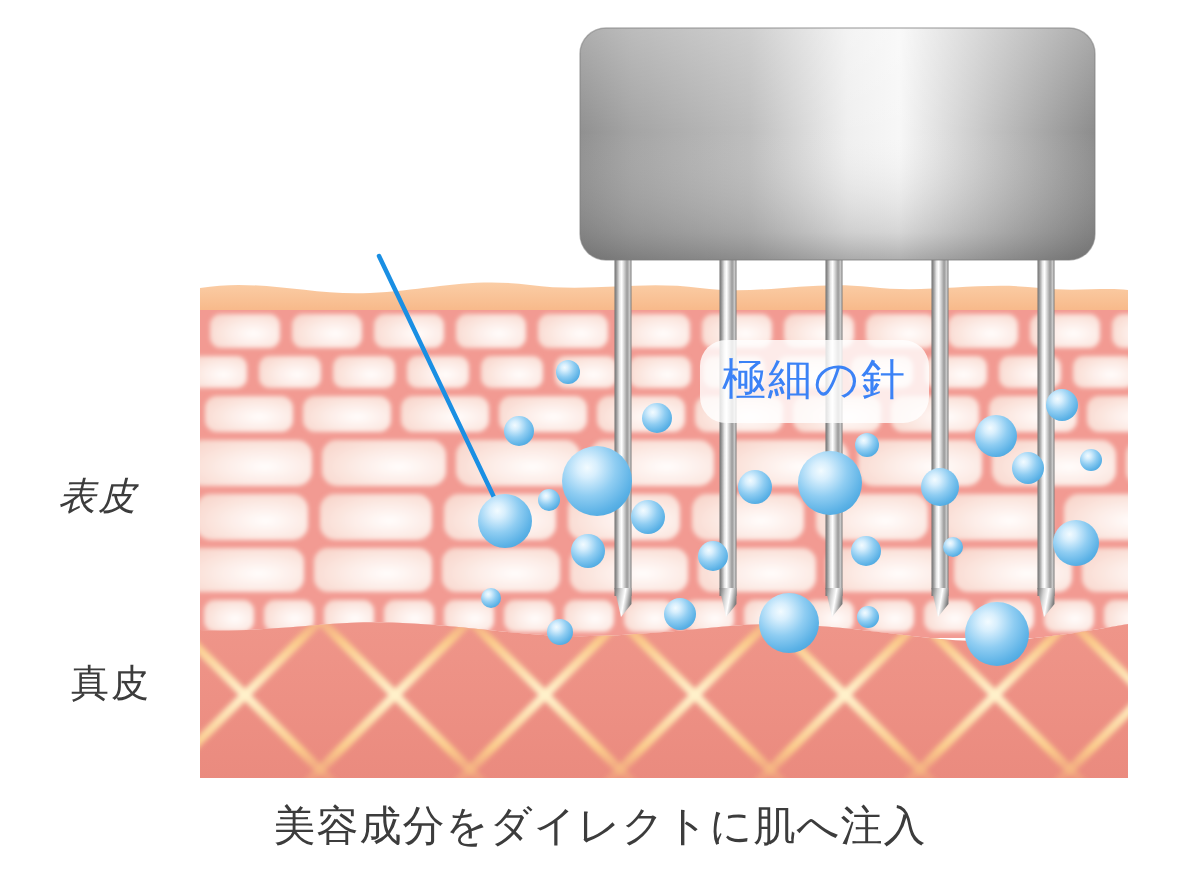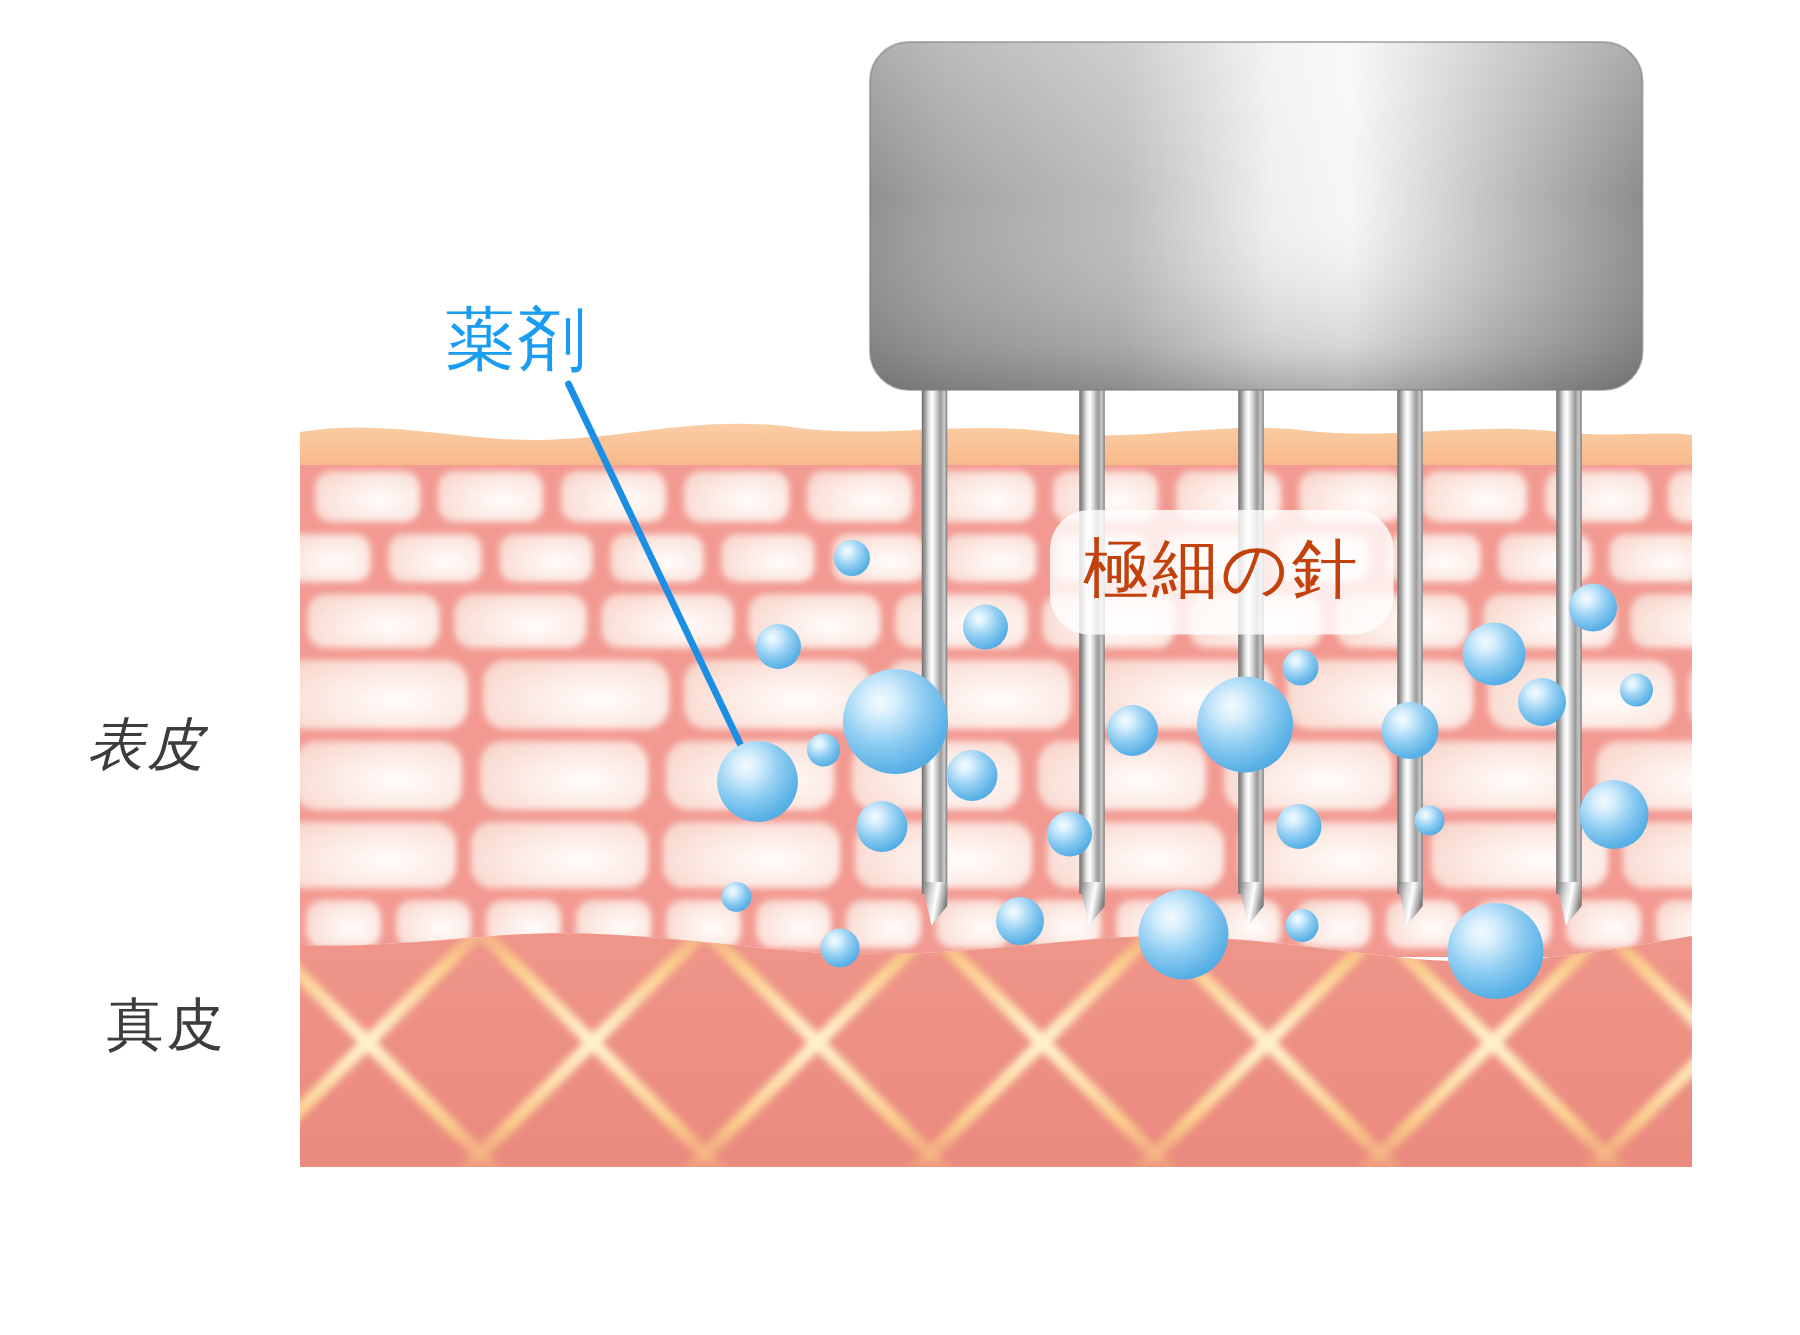--- a/index.html
+++ b/index.html
@@ -25,21 +25,21 @@
   #label-dermis{left:58px;top:658px;margin-left:13px;}
 
   #label-agent{
     position:absolute;left:297px;top:196px;
     font-size:46px;color:#1a9cf0;letter-spacing:2px;white-space:nowrap;
     font-family:"DejaVu Sans","Liberation Sans",sans-serif;
   }
 
   #label-needle{
     position:absolute;left:700px;top:340px;
-    font-size:44px;color:#c2410c;letter-spacing:2px;white-space:nowrap;
+    font-size:44px;color:#3b82f6;letter-spacing:2px;white-space:nowrap;
     padding:10px 22px 14px 22px;
     background:rgba(255,255,255,0.80);
     border-radius:26px;
     font-family:"DejaVu Sans","Liberation Sans",sans-serif;
   }
 
   #caption{
     position:absolute;left:0;top:798px;width:1200px;
     text-align:center;
     font-size:42px;color:#3c3c3c;letter-spacing:1px;
@@ -338,15 +338,15 @@
       <circle cx="997" cy="634" r="32" fill="url(#gDrop)"></circle>
       <circle cx="1028" cy="468" r="16" fill="url(#gDrop)"></circle>
       <circle cx="1062" cy="405" r="16" fill="url(#gDrop)"></circle>
       <circle cx="1091" cy="460" r="11" fill="url(#gDrop)"></circle>
       <circle cx="1076" cy="543" r="23" fill="url(#gDrop)"></circle>
     </g>
   </svg>
 
   <div class="lbl-side" id="label-epidermis">表皮</div>
   <div class="lbl-side" id="label-dermis">真皮</div>
-  <div id="label-agent">薬剤</div>
   <div id="label-needle">極細の針</div>
+  <div id="caption">美容成分をダイレクトに肌へ注入</div>
 </div>
 
 </body></html>

